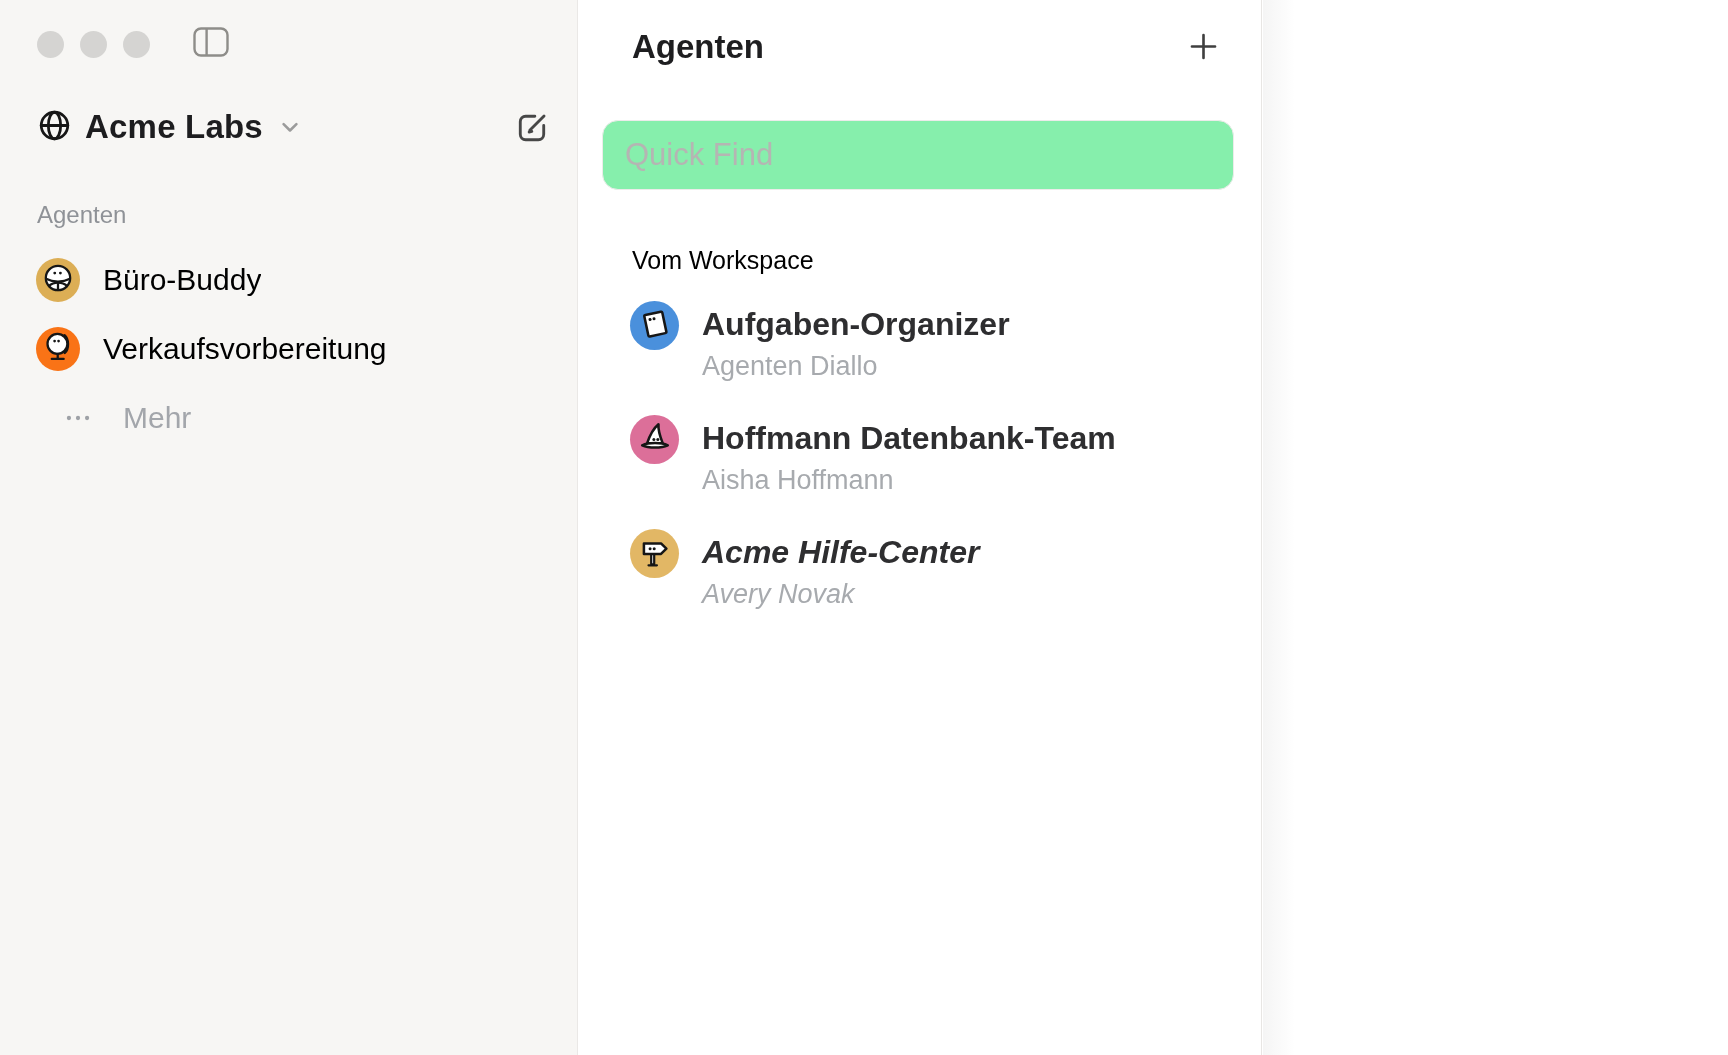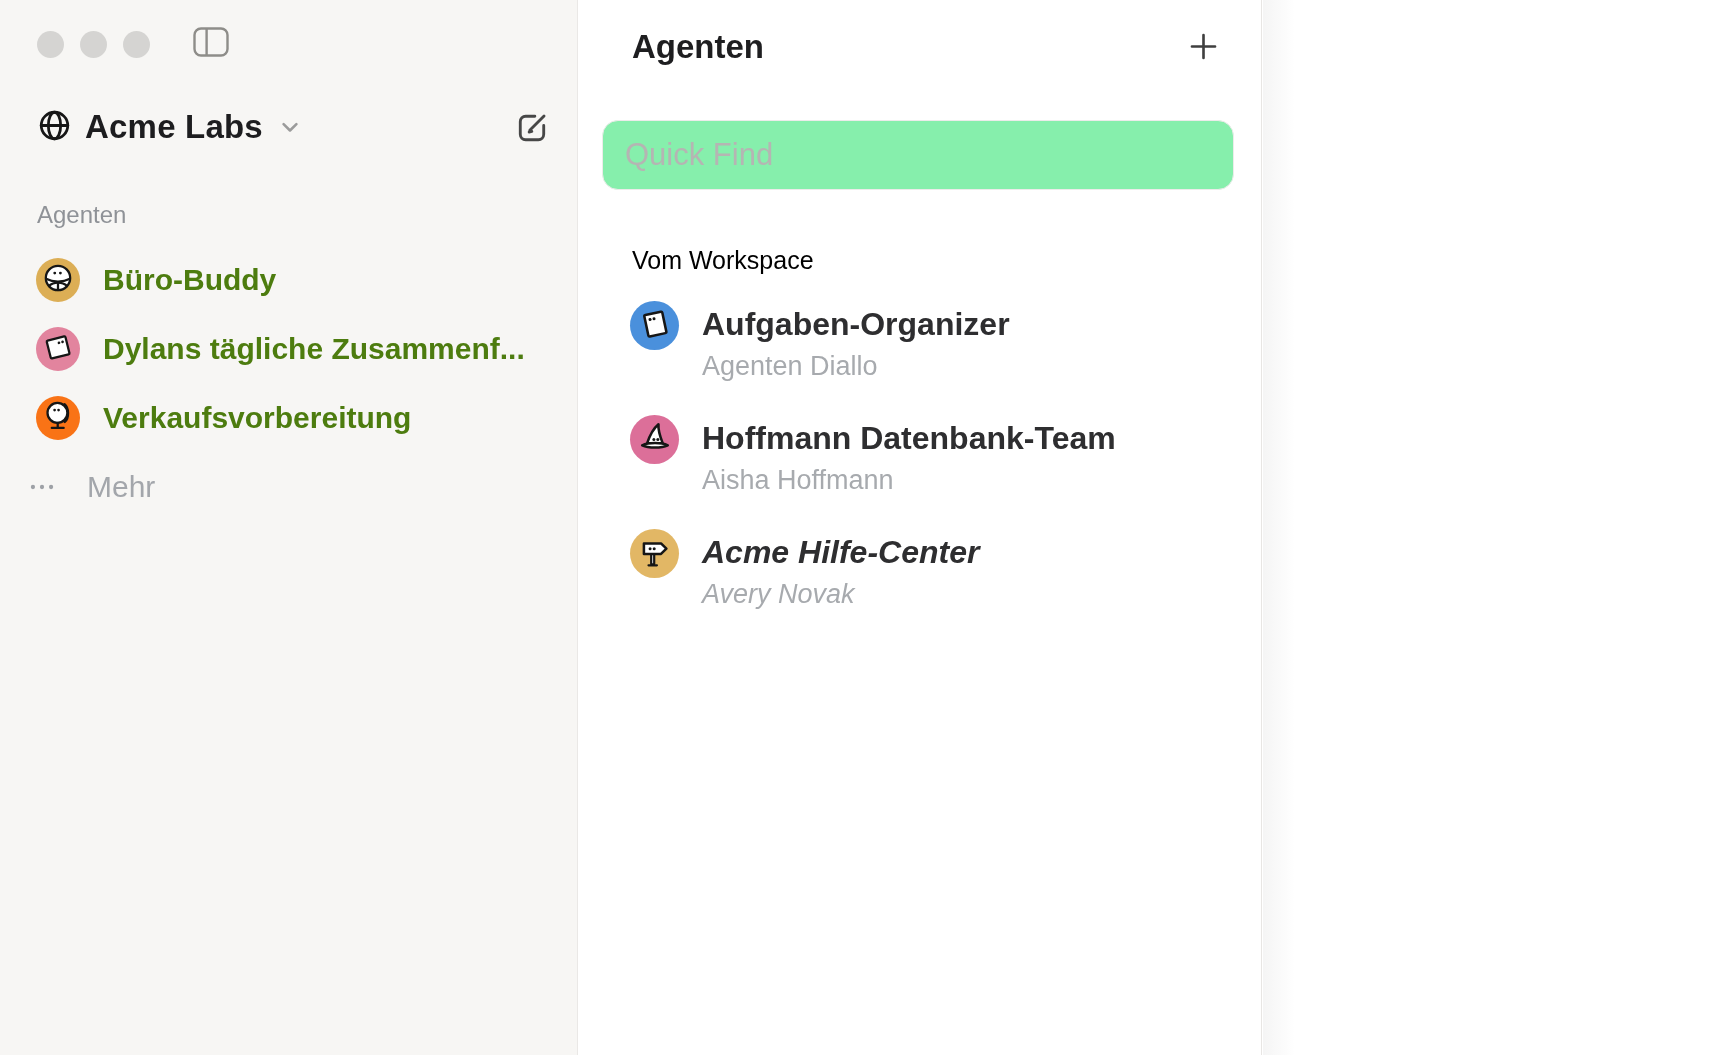--- a/index.html
+++ b/index.html
@@ -20,23 +20,23 @@
   .compose-btn { position:absolute; left:512px; top:109px; width:40px; height:40px;
                  display:flex; align-items:center; justify-content:center; background:none; border:none; cursor:pointer; }
 
   .sidebar-section-label { position:absolute; left:37px; top:201px; font-size:24px; color:#8f9297; }
 
   .sidebar-list { position:absolute; left:0; top:245px; width:578px; }
   .sidebar-item { position:relative; height:69px; display:flex; align-items:center; padding-left:36px; cursor:pointer; }
   .sidebar-avatar { width:44px; height:44px; border-radius:50%; flex:0 0 44px;
                     display:flex; align-items:center; justify-content:center; }
   .sidebar-avatar svg { width:34px; height:34px; }
-  .sidebar-item-label { margin-left:23px; font-size:30px; color:#4d7c0f; white-space:nowrap; overflow:hidden;
-                        text-overflow:clip; max-width:450px;font-weight:bold; }
-  .more-row { position:relative; height:69px; display:flex; align-items:center; padding-left:20px; cursor:pointer; }
+  .sidebar-item-label { margin-left:23px; font-size:30px; color:#000000; white-space:nowrap; overflow:hidden;
+                        text-overflow:clip; max-width:450px; }
+  .more-row { position:relative; height:69px; display:flex; align-items:center; padding-left:56px; cursor:pointer; }
   .more-icon { width:44px; display:flex; justify-content:center; }
   .more-label { margin-left:23px; font-size:30px; color:#a3a6ab; }
 
   
   .panel { position:absolute; left:578px; top:0; width:684px; height:1055px; background:#ffffff;
            border-right:1px solid #e8e6e4; }
   .panel-title { position:absolute; left:54px; top:27px; font-size:33px; line-height:40px; font-weight:600; color:#1e1e20; }
   .add-btn { position:absolute; left:606px; top:29px; width:38px; height:38px;
              display:flex; align-items:center; justify-content:center; background:none; border:none; cursor:pointer; }
 
@@ -126,34 +126,20 @@
               <path d="M5.6 17.6 C 9 14.4, 15 14.4, 18.4 17.6" class="icon-stroke"></path>
               <path d="M12 14.9 L12 20.5" class="icon-stroke"></path>
               <circle cx="9.7" cy="8.5" r="1" fill="#161616"></circle>
               <circle cx="13.7" cy="8.5" r="1" fill="#161616"></circle>
             </svg>
           </span>
         </div>
         <span class="sidebar-item-label">Büro-Buddy</span>
       </div>
 
-      <div class="sidebar-item">
-        <div class="sidebar-avatar" style="background-color: rgb(226, 132, 158);">
-          <span>
-            <svg viewBox="0 0 24 24">
-              <g transform="rotate(-14 12 12)">
-                <rect x="5.2" y="5.8" width="13.6" height="13" rx="0.8" class="icon-fill-white"></rect>
-                <circle cx="13.4" cy="9.3" r="0.95" fill="#161616"></circle>
-                <circle cx="16" cy="9.3" r="0.95" fill="#161616"></circle>
-              </g>
-            </svg>
-          </span>
-        </div>
-        <span class="sidebar-item-label">Dylans tägliche Zusammenf...</span>
-      </div>
 
 
       <div class="sidebar-item">
         <div class="sidebar-avatar" style="background-color: rgb(249, 115, 22);">
           <span>
             <svg viewBox="0 0 24 24">
               <path d="M16.6 3.6 C 19.8 6.2, 20 13.4, 16.8 16.2" class="icon-stroke"></path>
               <circle cx="11.6" cy="9.8" r="7" class="icon-fill-white"></circle>
               <circle cx="9.6" cy="7.8" r="0.95" fill="#161616"></circle>
               <circle cx="12.4" cy="7.8" r="0.95" fill="#161616"></circle>

